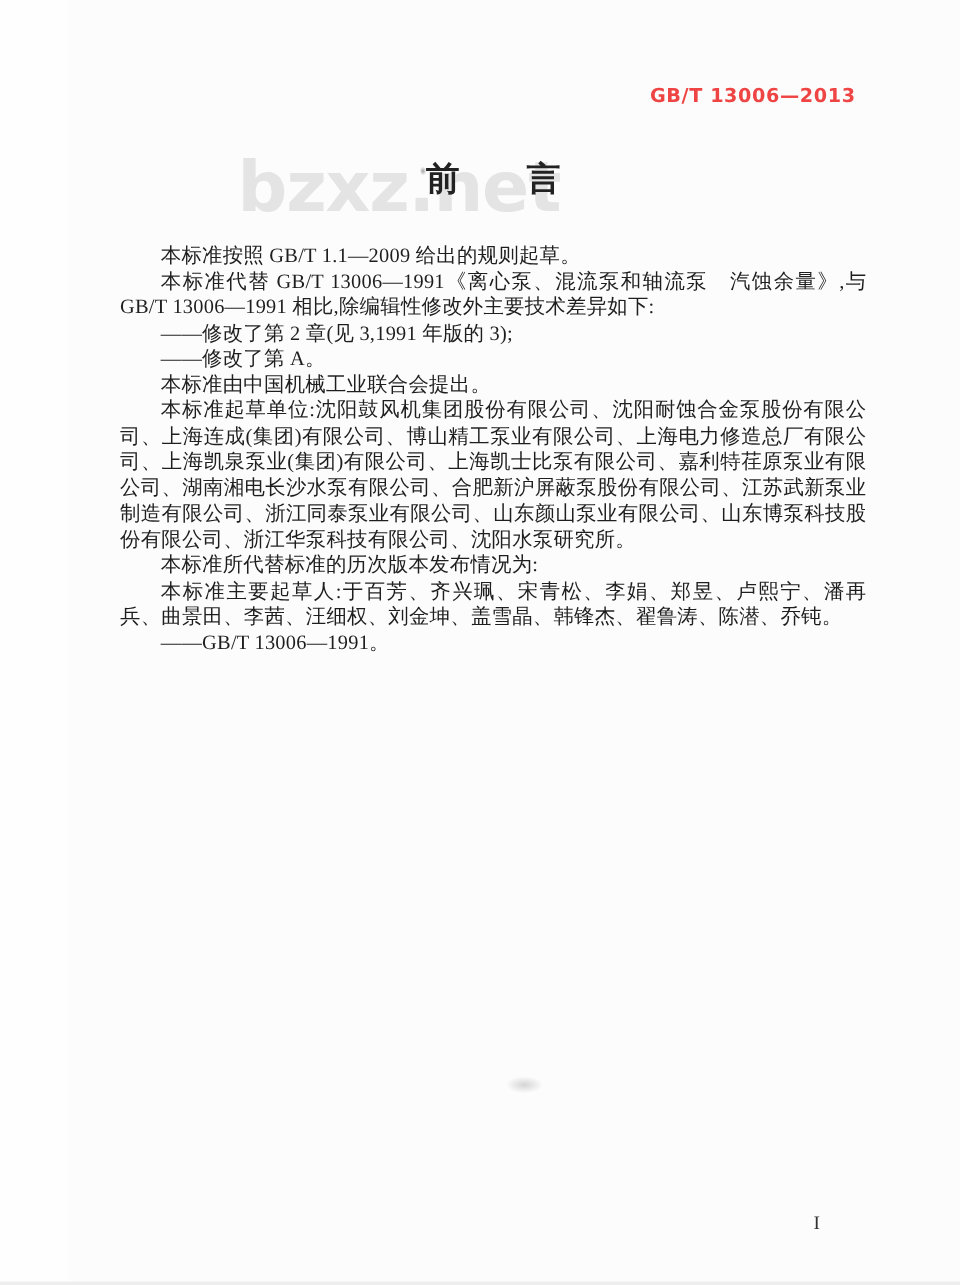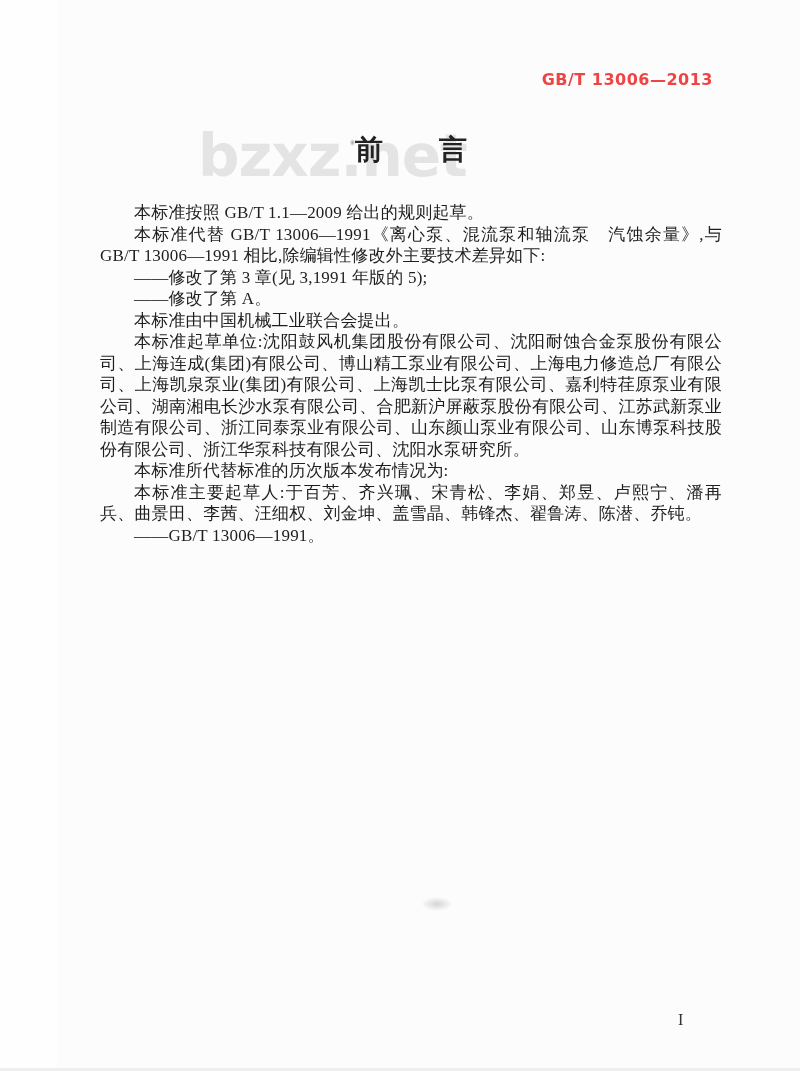--- a/index.html
+++ b/index.html
@@ -110,21 +110,21 @@
 
 <div class="watermark">bzxz.net</div>
 
 <div class="header-code">GB/T 13006—2013</div>
 
 <div class="content">
   <h1 class="doc-title">前　　言</h1>
   <div class="body-text">
     <p>本标准按照 GB/T 1.1—2009 给出的规则起草。</p>
     <p>本标准代替 GB/T 13006—1991《离心泵、混流泵和轴流泵　汽蚀余量》,与 GB/T 13006—1991 相比,除编辑性修改外主要技术差异如下:</p>
-    <p>——修改了第 3 章(见 3,1991 年版的 5);</p>
+    <p>——修改了第 2 章(见 3,1991 年版的 3);</p>
     <p>——修改了第 A。</p>
     <p>本标准由中国机械工业联合会提出。</p>
     <p>本标准起草单位:沈阳鼓风机集团股份有限公司、沈阳耐蚀合金泵股份有限公司、上海连成(集团)有限公司、博山精工泵业有限公司、上海电力修造总厂有限公司、上海凯泉泵业(集团)有限公司、上海凯士比泵有限公司、嘉利特荏原泵业有限公司、湖南湘电长沙水泵有限公司、合肥新沪屏蔽泵股份有限公司、江苏武新泵业制造有限公司、浙江同泰泵业有限公司、山东颜山泵业有限公司、山东博泵科技股份有限公司、浙江华泵科技有限公司、沈阳水泵研究所。</p>
     <p>本标准所代替标准的历次版本发布情况为:</p>
     <p>本标准主要起草人:于百芳、齐兴珮、宋青松、李娟、郑昱、卢熙宁、潘再兵、曲景田、李茜、汪细权、刘金坤、盖雪晶、韩锋杰、翟鲁涛、陈潜、乔钝。</p>
     <p>——GB/T 13006—1991。</p>
   </div>
 </div>
 
 <div class="scan-artifact artifact-smudge"></div>

